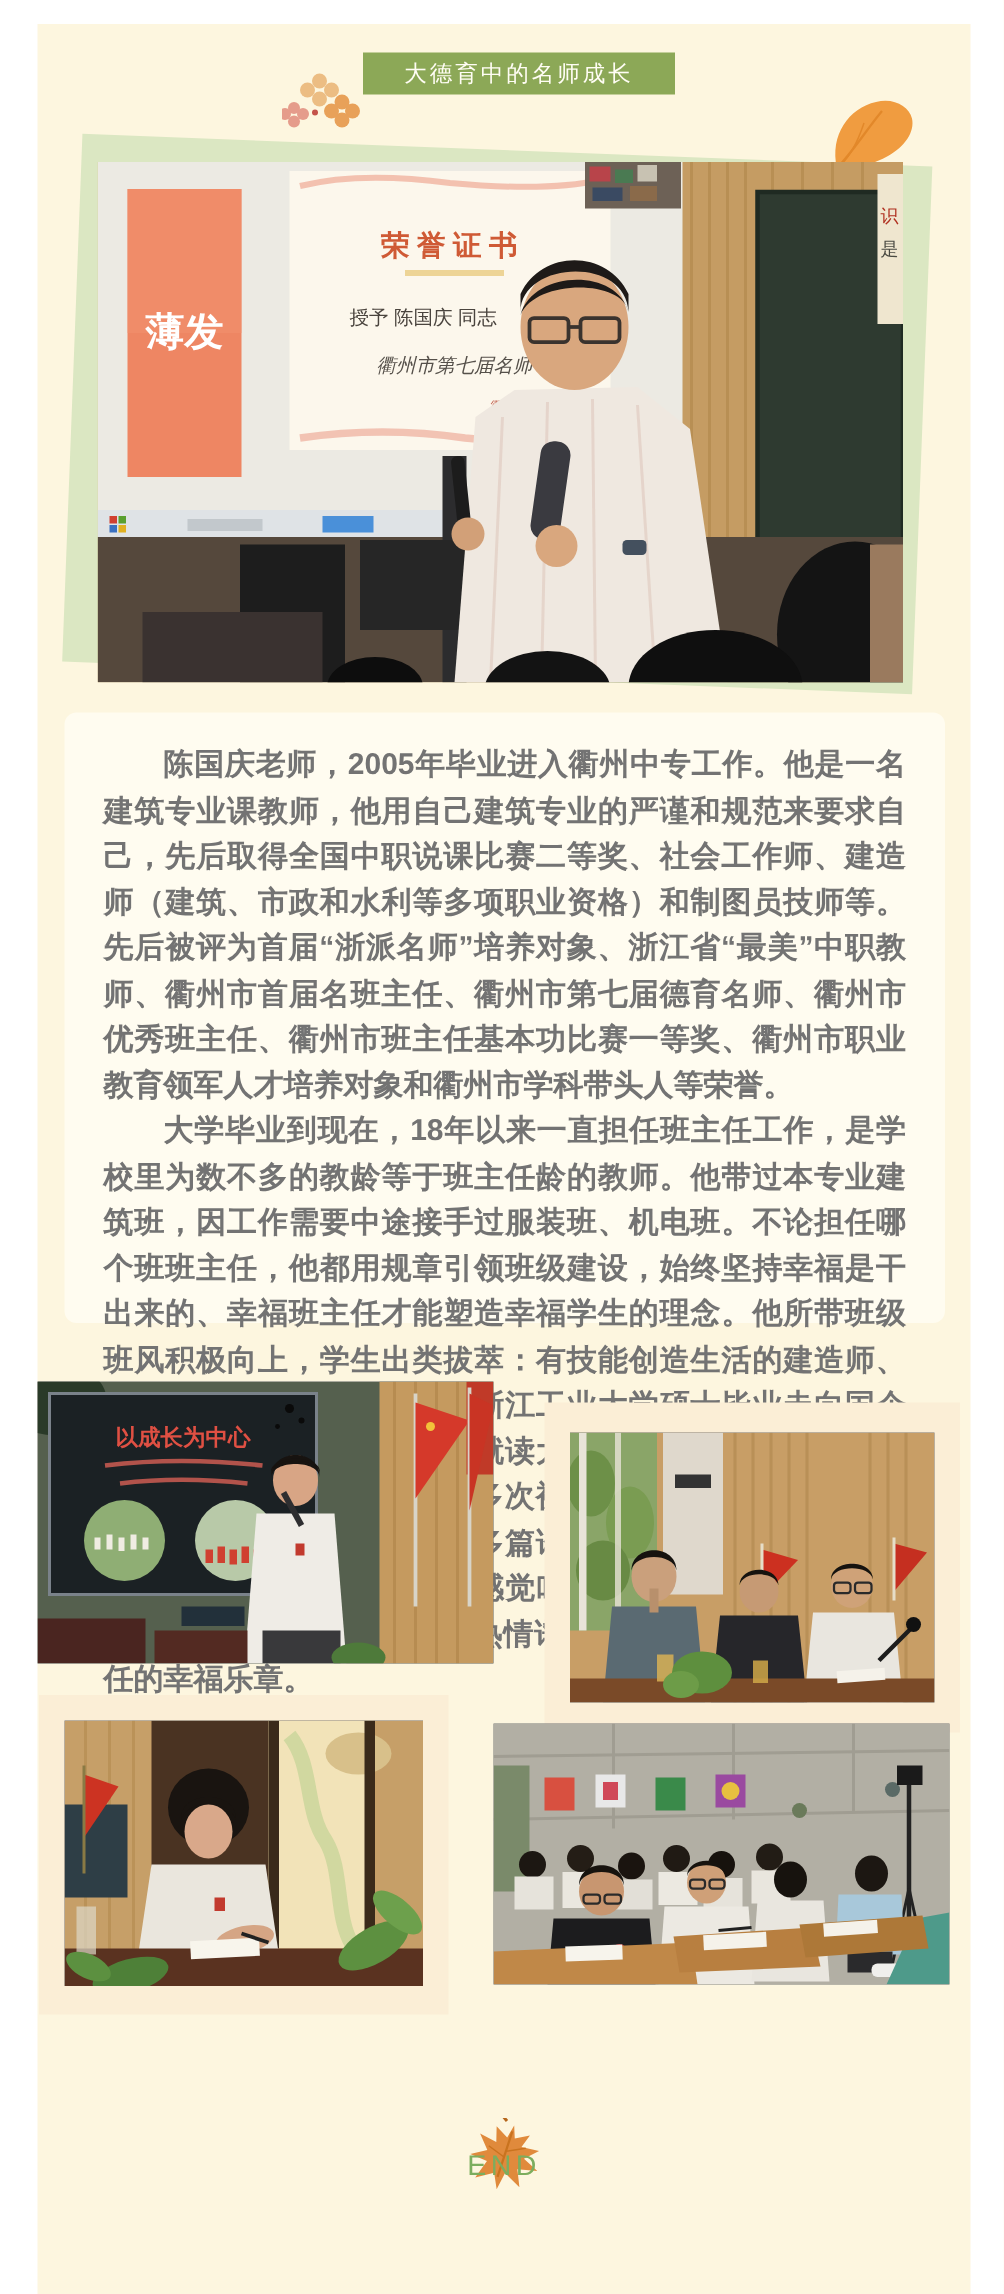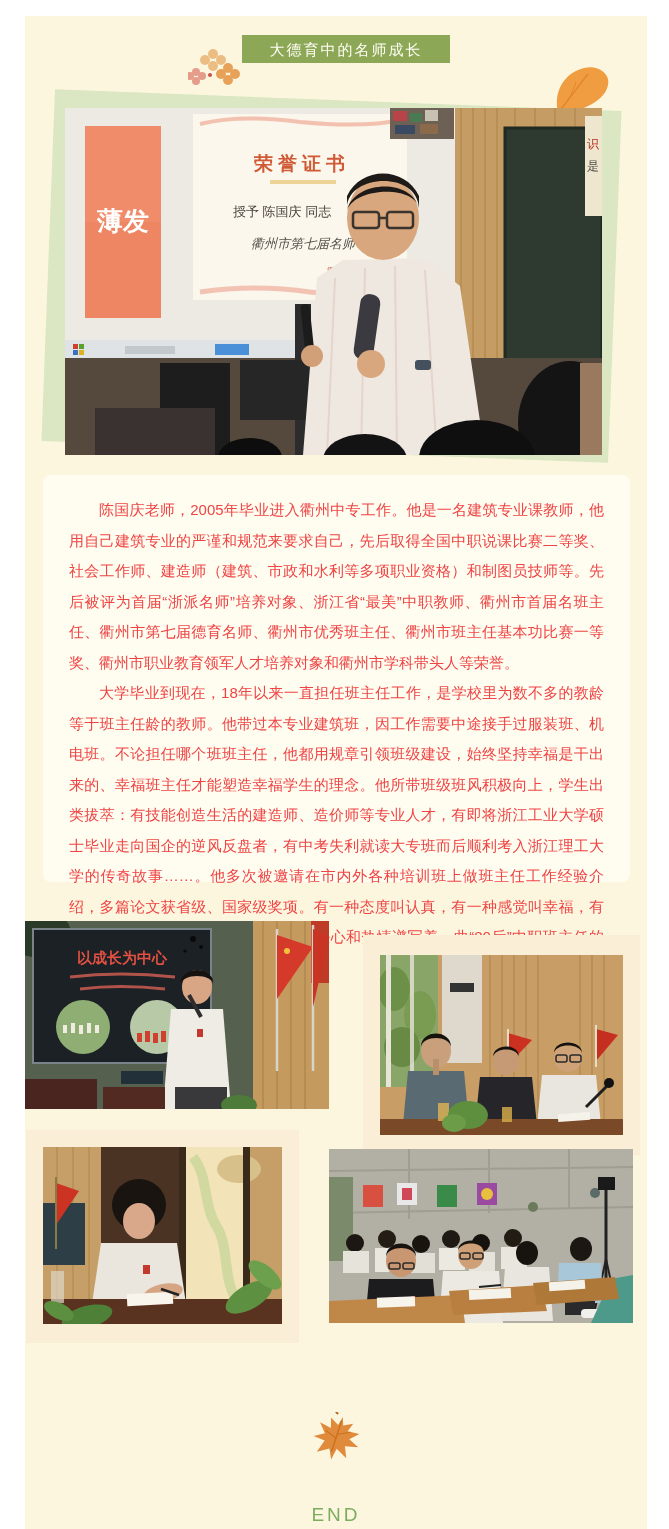--- a/index.html
+++ b/index.html
@@ -14,41 +14,41 @@
   .ginkgo{position:absolute;left:523px;top:48px;width:66px;height:56px;z-index:0;}
 
   
   .green-card{position:absolute;left:23px;top:84px;width:567px;height:352px;background:#dbe7c2;
               transform:rotate(2.2deg);z-index:1;}
   .main-photo{position:absolute;left:40px;top:92px;width:537px;height:347px;z-index:2;overflow:hidden;}
   .main-photo svg,.gphoto svg{display:block;width:100%;height:100%;}
 
   
   .text-card{position:absolute;left:18px;top:459px;width:587px;height:407px;background:#fffcf0;border-radius:8px;}
-  .article{padding:20px 26px 0 26px;color:#ef4444;font-size:15px;line-height:30.5px;text-align:justify;}
+  .article{padding:20px 26px 0 26px;color:#737373;font-size:20px;line-height:30.5px;text-align:justify;font-weight:bold;}
   .article p{margin:0;text-indent:2em;}
 
   
   .subtitle-wrap{position:absolute;left:60px;top:856px;width:502px;
                  border-top:1px solid #7f9e4f;border-bottom:1px solid #7f9e4f;z-index:3;}
   .subtitle{color:#6f9f4e;font-size:16px;font-style:italic;text-align:center;padding:7px 0;letter-spacing:1px;}
 
   
   .gphoto{position:absolute;overflow:hidden;background:#777;}
   .gframe{position:absolute;background:#fbeed6;}
   .p1{left:0px;top:905px;width:304px;height:188px;text-align:right;}
   .f2{left:338px;top:919px;width:277px;height:220px;}
   .p2{left:17px;top:20px;width:243px;height:180px;}
   .f3{left:1px;top:1114px;width:273px;height:213px;}
   .p3{left:17px;top:17px;width:239px;height:177px;}
   .p4{left:304px;top:1133px;width:304px;height:174px;}
 
   
   .end-leaf{position:absolute;left:281px;top:1396px;width:60px;height:52px;}
-  .end-label{position:absolute;left:0;top:1488px;width:622px;text-align:center;
+  .end-label{position:absolute;left:0;top:1418px;width:622px;text-align:center;
              color:#7cad5e;font-size:19px;letter-spacing:3px;}
 </style>
 </head>
 <body>
 
 <div class="page">
   <div class="content">
 
     <svg class="flowers" viewBox="0 0 62 44">
       <g fill="#ecbd83">

